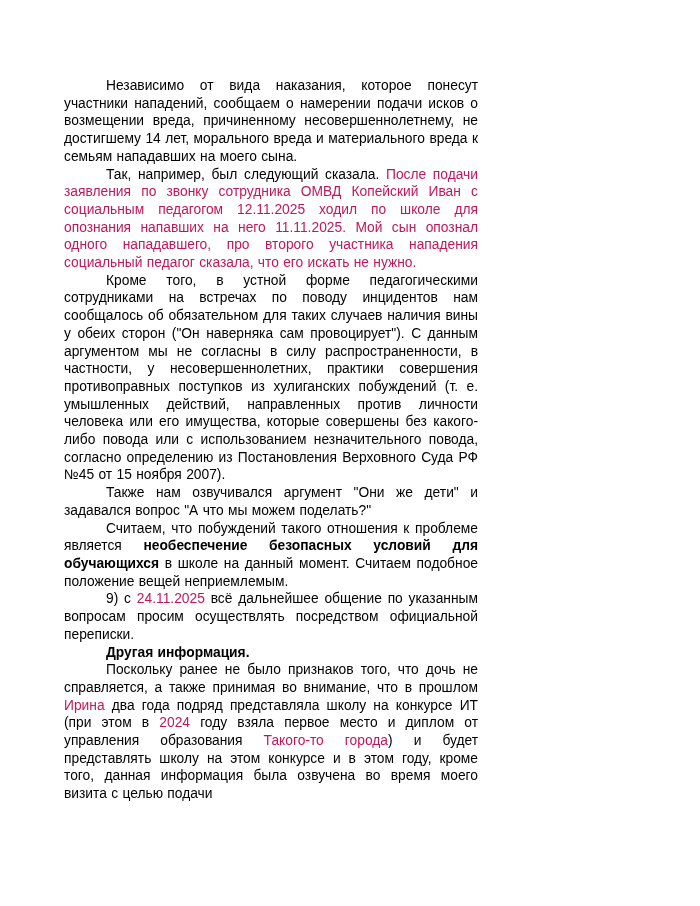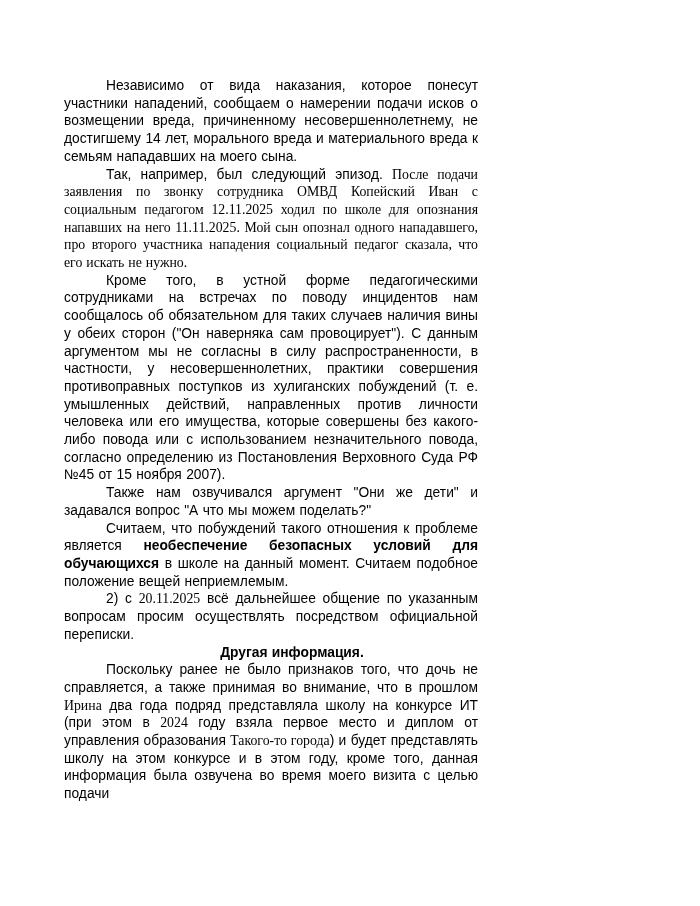--- a/index.html
+++ b/index.html
@@ -25,35 +25,35 @@
   p.para {
     margin: 0;
     font-size: 13.8px;
     line-height: 17.7px;
     text-align: justify;
     text-indent: 42px;
     word-spacing: 0.5px;
   }
   p.heading {
     font-weight: 700;
-    text-align: center;
+    text-align: left;
   }
   .gap-small  { margin-top: 11px; }
   .gap-medium { margin-top: 11px; }
   .gap-large  { margin-top: 30px; }
-  .run-ins  { color: #000000; font-family: Liberation Serif, serif; }
+  .run-ins  { color: #be185d; }
   .run-bold { font-weight: 700; }
 </style>
 </head>
 <body>
 
 <div class="page">
   <div class="doc">
       <p class="para body"><span>Независимо от вида наказания, которое понесут участники нападений, сообщаем о намерении подачи исков о возмещении вреда, причиненному несовершеннолетнему, не достигшему 14 лет, морального вреда и материального вреда к семьям нападавших на моего сына.</span></p>
-      <p class="para body"><span>Так, например, был следующий эпизод. </span><span class="run-ins">После подачи заявления по звонку сотрудника ОМВД Копейский Иван с социальным педагогом 12.11.2025 ходил по школе для опознания напавших на него 11.11.2025. Мой сын опознал одного нападавшего, про второго участника нападения социальный педагог сказала, что его искать не нужно.</span></p>
+      <p class="para body"><span>Так, например, был следующий сказала. </span><span class="run-ins">После подачи заявления по звонку сотрудника ОМВД Копейский Иван с социальным педагогом 12.11.2025 ходил по школе для опознания напавших на него 11.11.2025. Мой сын опознал одного нападавшего, про второго участника нападения социальный педагог сказала, что его искать не нужно.</span></p>
       <p class="para body"><span>Кроме того, в устной форме педагогическими сотрудниками на встречах по поводу инцидентов нам сообщалось об обязательном для таких случаев наличия вины у обеих сторон ("Он наверняка сам провоцирует"). С данным аргументом мы не согласны в силу распространенности, в частности, у несовершеннолетних, практики совершения противоправных поступков из хулиганских побуждений (т. е. умышленных действий, направленных против личности человека или его имущества, которые совершены без какого-либо повода или с использованием незначительного повода, согласно определению из Постановления Верховного Суда РФ №45 от 15 ноября 2007).</span></p>
       <p class="para body"><span>Также нам озвучивался аргумент "Они же дети" и задавался вопрос "А что мы можем поделать?"</span></p>
       <p class="para body"><span>Считаем, что побуждений такого отношения к проблеме является </span><span class="run-bold">необеспечение безопасных условий для обучающихся</span><span> в школе на данный момент. Считаем подобное положение вещей неприемлемым.</span></p>
-      <p class="para body"><span>2) с </span><span class="run-ins">20.11.2025</span><span> всё дальнейшее общение по указанным вопросам просим осуществлять посредством официальной переписки.</span></p>
+      <p class="para body"><span>9) с </span><span class="run-ins">24.11.2025</span><span> всё дальнейшее общение по указанным вопросам просим осуществлять посредством официальной переписки.</span></p>
       <p class="para heading gap-large"><span class="run-bold">Другая информация.</span></p>
       <p class="para body"><span>Поскольку ранее не было признаков того, что дочь не справляется, а также принимая во внимание, что в прошлом </span><span class="run-ins">Ирина</span><span> два года подряд представляла школу на конкурсе ИТ (при этом в </span><span class="run-ins">2024</span><span> году взяла первое место и диплом от управления образования </span><span class="run-ins">Такого-то города</span><span>) и будет представлять школу на этом конкурсе и в этом году, кроме того, данная информация была озвучена во время моего визита с целью подачи</span></p>
     </div>
 </div>
 
 </body></html>

